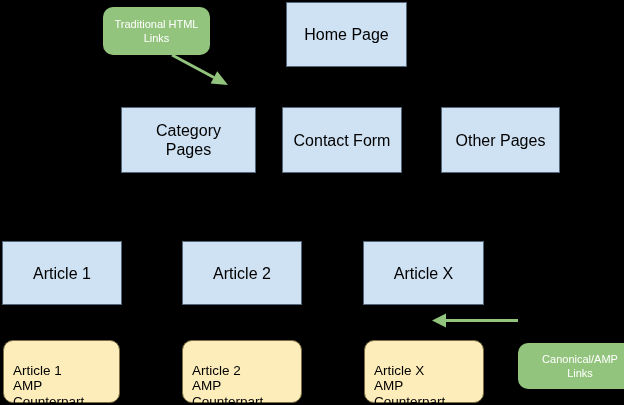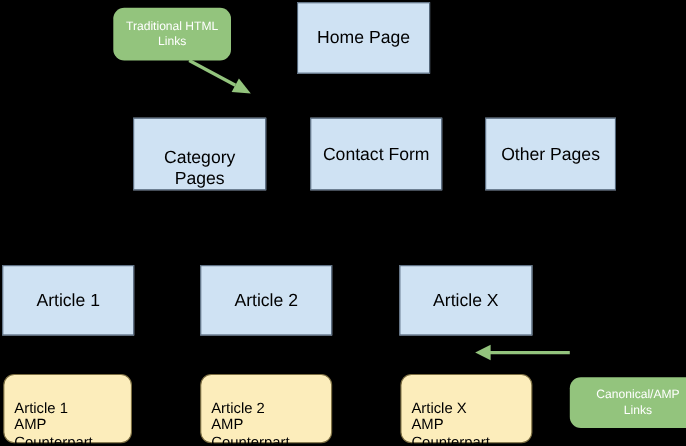--- a/index.html
+++ b/index.html
@@ -62,22 +62,22 @@
     color: var(--c-label-text, #ffffff);
     display: flex;
     align-items: center;
     justify-content: center;
     text-align: center;
     font-size: 11px;
     line-height: 14px;
     white-space: pre-line;
   }
   
-  #n-home     { left: 270px; top: 2px;   width: 121px; height: 65px; }
-  #n-category { left: 121px; top: 107px; width: 121px; height: 66px; align-items: flex-end; }
+  #n-home     { left: 286px; top: 2px;   width: 121px; height: 65px; }
+  #n-category { left: 121px; top: 107px; width: 135px; height: 66px; }
   #n-contact  { left: 282px; top: 107px; width: 120px; height: 66px; }
   #n-other    { left: 441px; top: 107px; width: 119px; height: 66px; }
   #n-a1       { left: 2px;   top: 241px; width: 120px; height: 64px; }
   #n-a2       { left: 182px; top: 241px; width: 120px; height: 64px; }
   #n-ax       { left: 363px; top: 241px; width: 121px; height: 64px; }
   #n-amp1     { left: 3px;   top: 340px; width: 117px; height: 63px; }
   #n-amp2     { left: 182px; top: 340px; width: 120px; height: 63px; }
   #n-ampx     { left: 364px; top: 340px; width: 120px; height: 63px; }
   #note-trad  { left: 103px; top: 7px;   width: 107px; height: 48px; }
   #note-canon { left: 518px; top: 299px; width: 124px; height: 46px; margin-top: 44px; }

